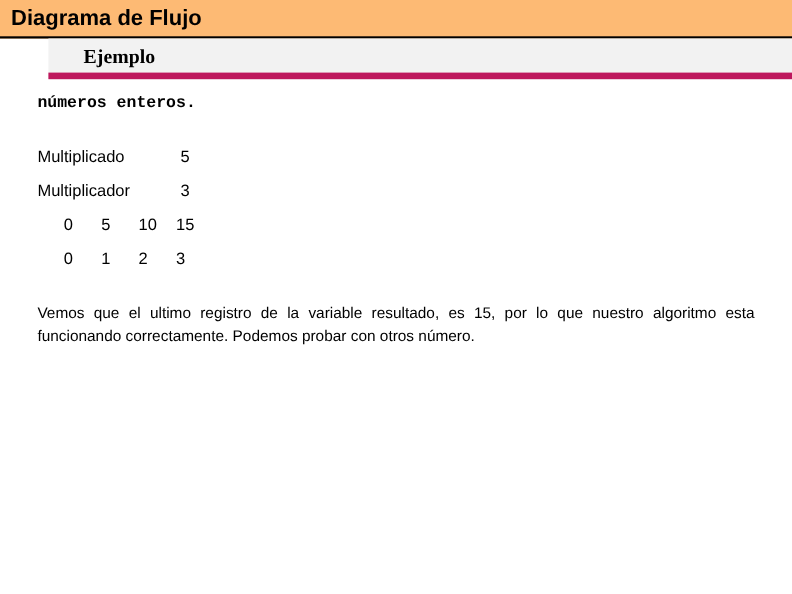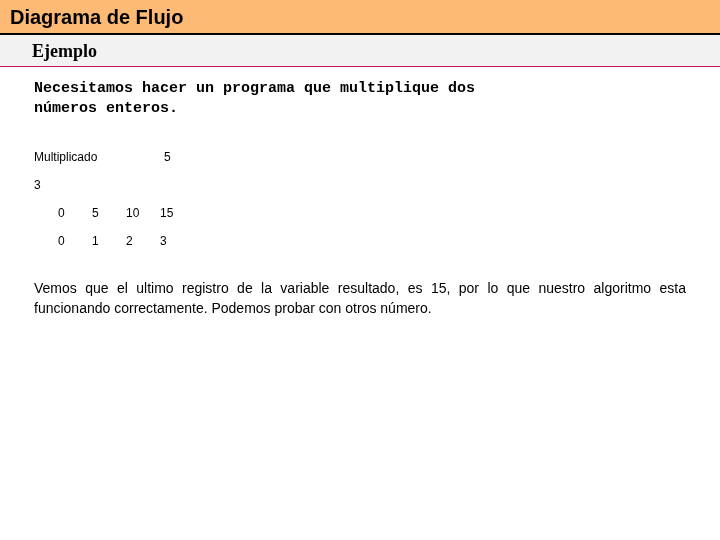--- a/index.html
+++ b/index.html
@@ -19,22 +19,23 @@
     background: #fdba74;
   }
   .title-bar h1 {
     margin: 0;
     font-size: 20px;
     font-weight: 700;
     font-family: Arial, sans-serif;
   }
   .sub-bar {
     padding: 6px 10px 4px 32px;
-    border-bottom: 1px solid #be185d;
+    border-bottom: 6px solid #be185d;
     background: #f2f2f2;
+    margin-left: 44px;
   }
   .sub-bar h2 {
     margin: 0;
     font-size: 18px;
     font-weight: 700;
     font-family: "Times New Roman", Times, serif;
   }
   .content {
     padding: 12px 34px 0 34px;
   }
@@ -42,21 +43,21 @@
     font-family: "Courier New", Courier, monospace;
     font-size: 15px;
     font-weight: bold;
     line-height: 1.35;
     text-align: justify;
     text-justify: inter-word;
     margin-bottom: 30px;
   }
   .vars {
     font-family: Arial, sans-serif;
-    font-size: 12px;
+    font-size: 15px;
     margin-bottom: 30px;
   }
   .vars .row {
     display: flex;
     align-items: baseline;
     margin-bottom: 14px;
   }
   .vars .label {
     width: 130px;
     flex: 0 0 130px;
@@ -87,34 +88,34 @@
 <div class="title-bar">
   <h1>Diagrama de Flujo</h1>
 </div>
 <div class="sub-bar">
   <h2>Ejemplo</h2>
 </div>
 
 <div class="content">
 
   <div class="mono-statement">
-    <div>Necesitamos hacer un programa que multiplique dos</div>
     <div>números enteros.</div>
   </div>
 
   <div class="vars">
 
     <div class="row">
       <div class="label">Multiplicado</div>
       <div class="single">
         <span>5</span>
       </div>
     </div>
 
     <div class="row">
+      <div class="label">Multiplicador</div>
       <div class="single">
         <span>3</span>
       </div>
     </div>
 
     <div class="row">
       <div class="seq" style="margin-left:24px;">
         <span>0</span>
         <span>5</span>
         <span>10</span>

